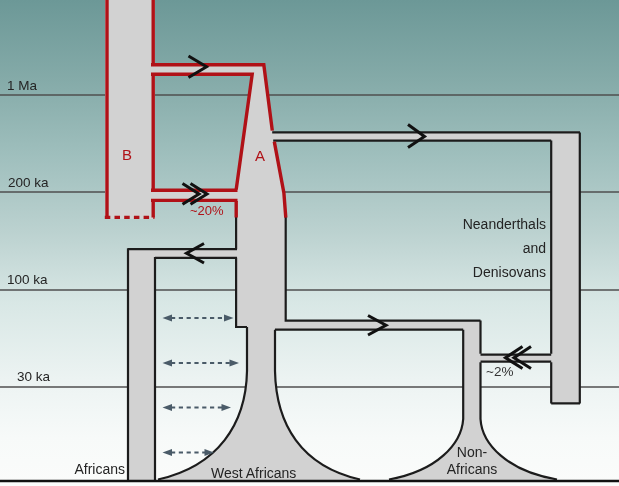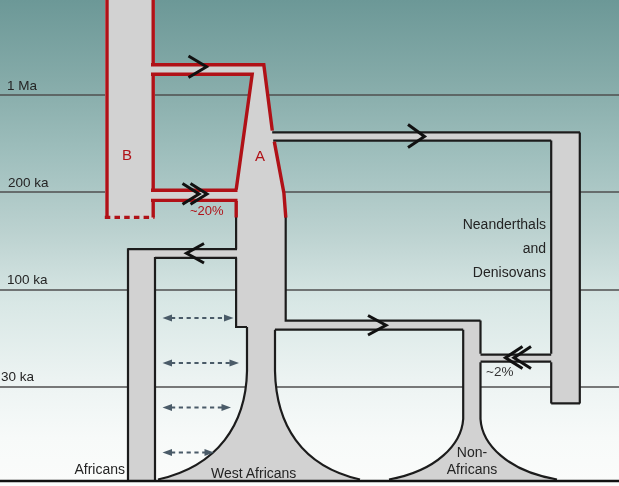--- a/index.html
+++ b/index.html
@@ -105,21 +105,21 @@
         <polygon points="214,452.5 204.5,448.9 204.5,456.1"></polygon>
       </g>
     </g>
 
     <line x1="0" y1="481" x2="619" y2="481" stroke="#111" stroke-width="2.6"></line>
   </svg>
 
   <div class="lbl tick" style="left:7px;top:77px">1 Ma</div>
   <div class="lbl tick" style="left:8px;top:174px">200 ka</div>
   <div class="lbl tick" style="left:7px;top:271px">100 ka</div>
-  <div class="lbl tick" style="left:1px;top:368px">30 ka</div>
+  <div class="lbl tick" style="left:17px;top:368px">30 ka</div>
 
   <div class="lbl red" style="left:122px;top:146px;font-size:15px">B</div>
   <div class="lbl red" style="left:255px;top:147px;font-size:15px">A</div>
   <div class="lbl red" style="left:190px;top:202px;font-size:13px">~20%</div>
   <div class="lbl pre r" style="left:396px;top:212px;width:150px;line-height:24px">Neanderthals
 and
 Denisovans</div>
   <div class="lbl" style="left:486px;top:363px;font-size:13.5px;color:#333">~2%</div>
   <div class="lbl r" style="left:45px;top:461px;width:80px">Africans</div>
   <div class="lbl pre c" style="left:439px;top:444px;width:66px;line-height:16.5px">Non-

